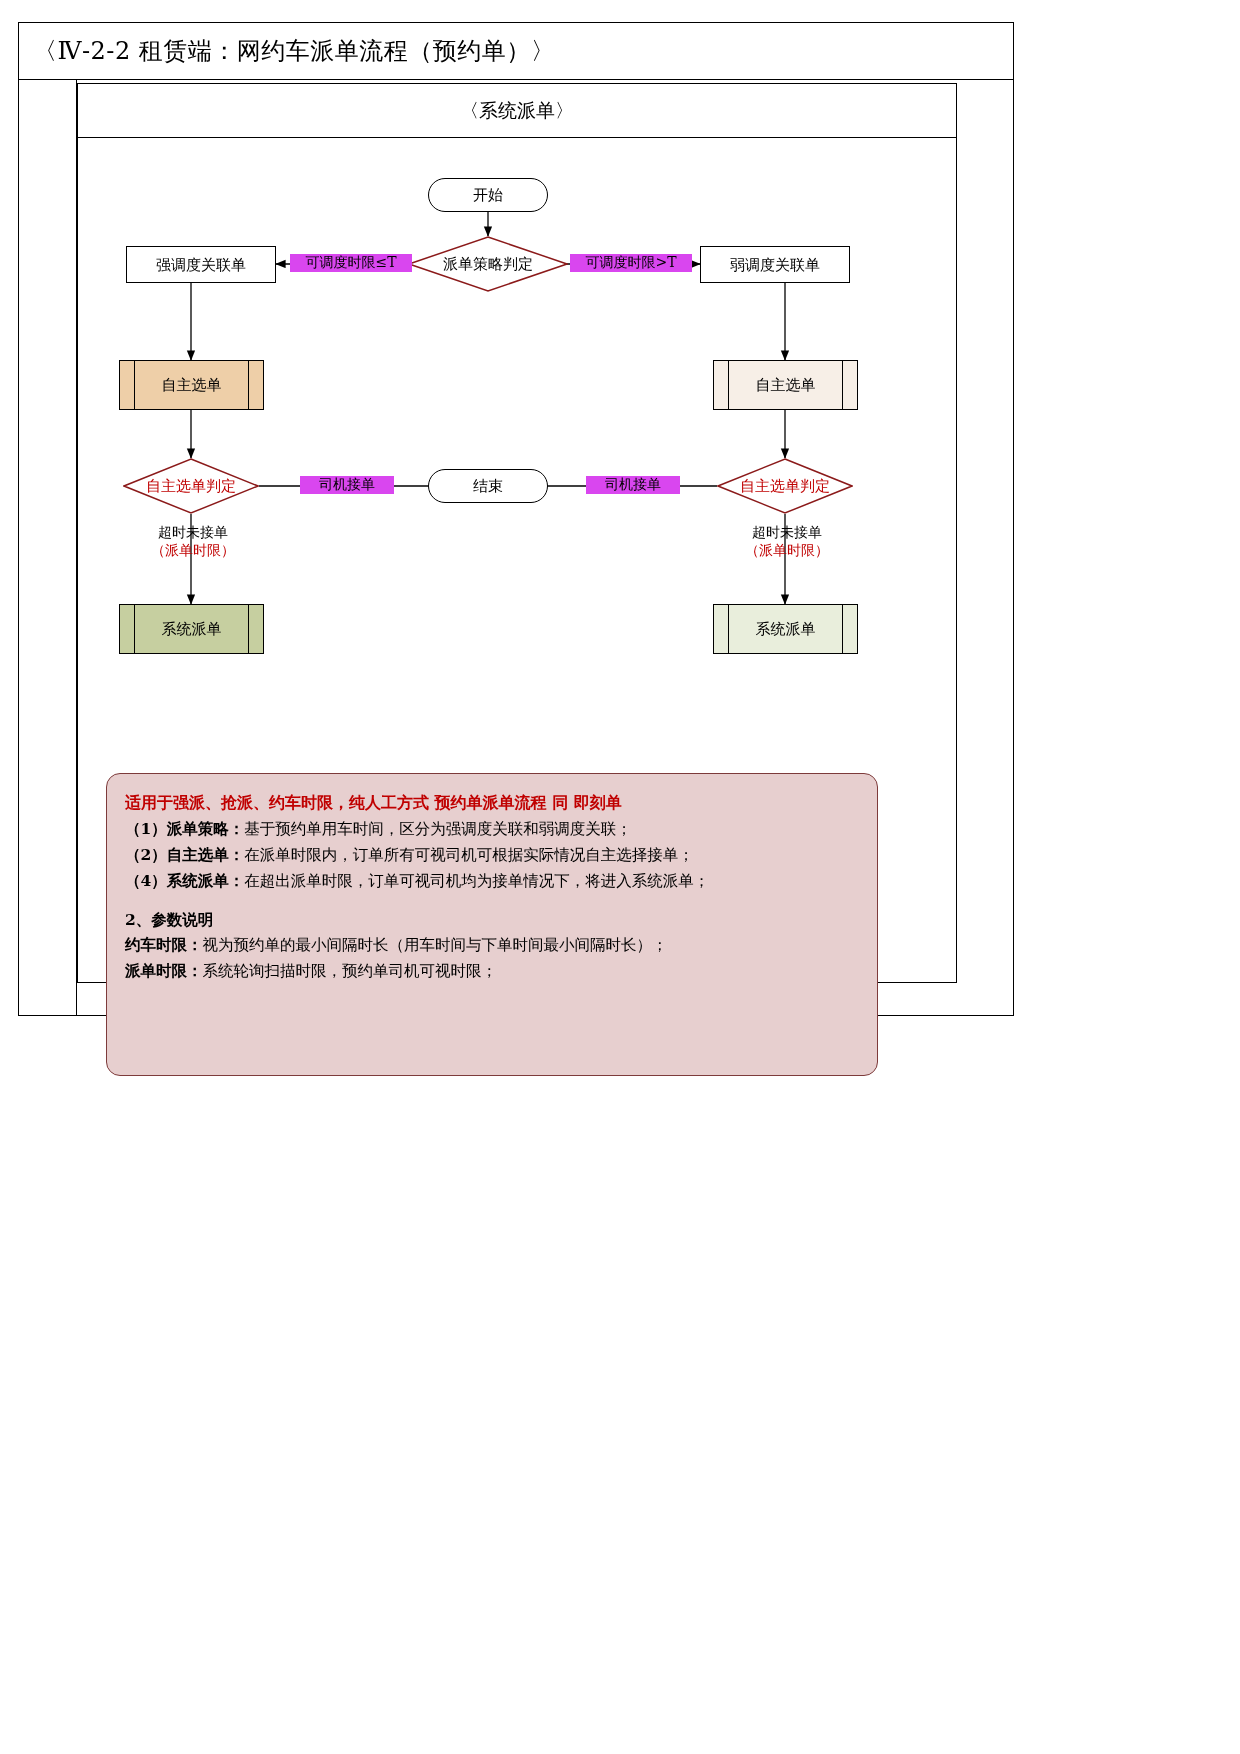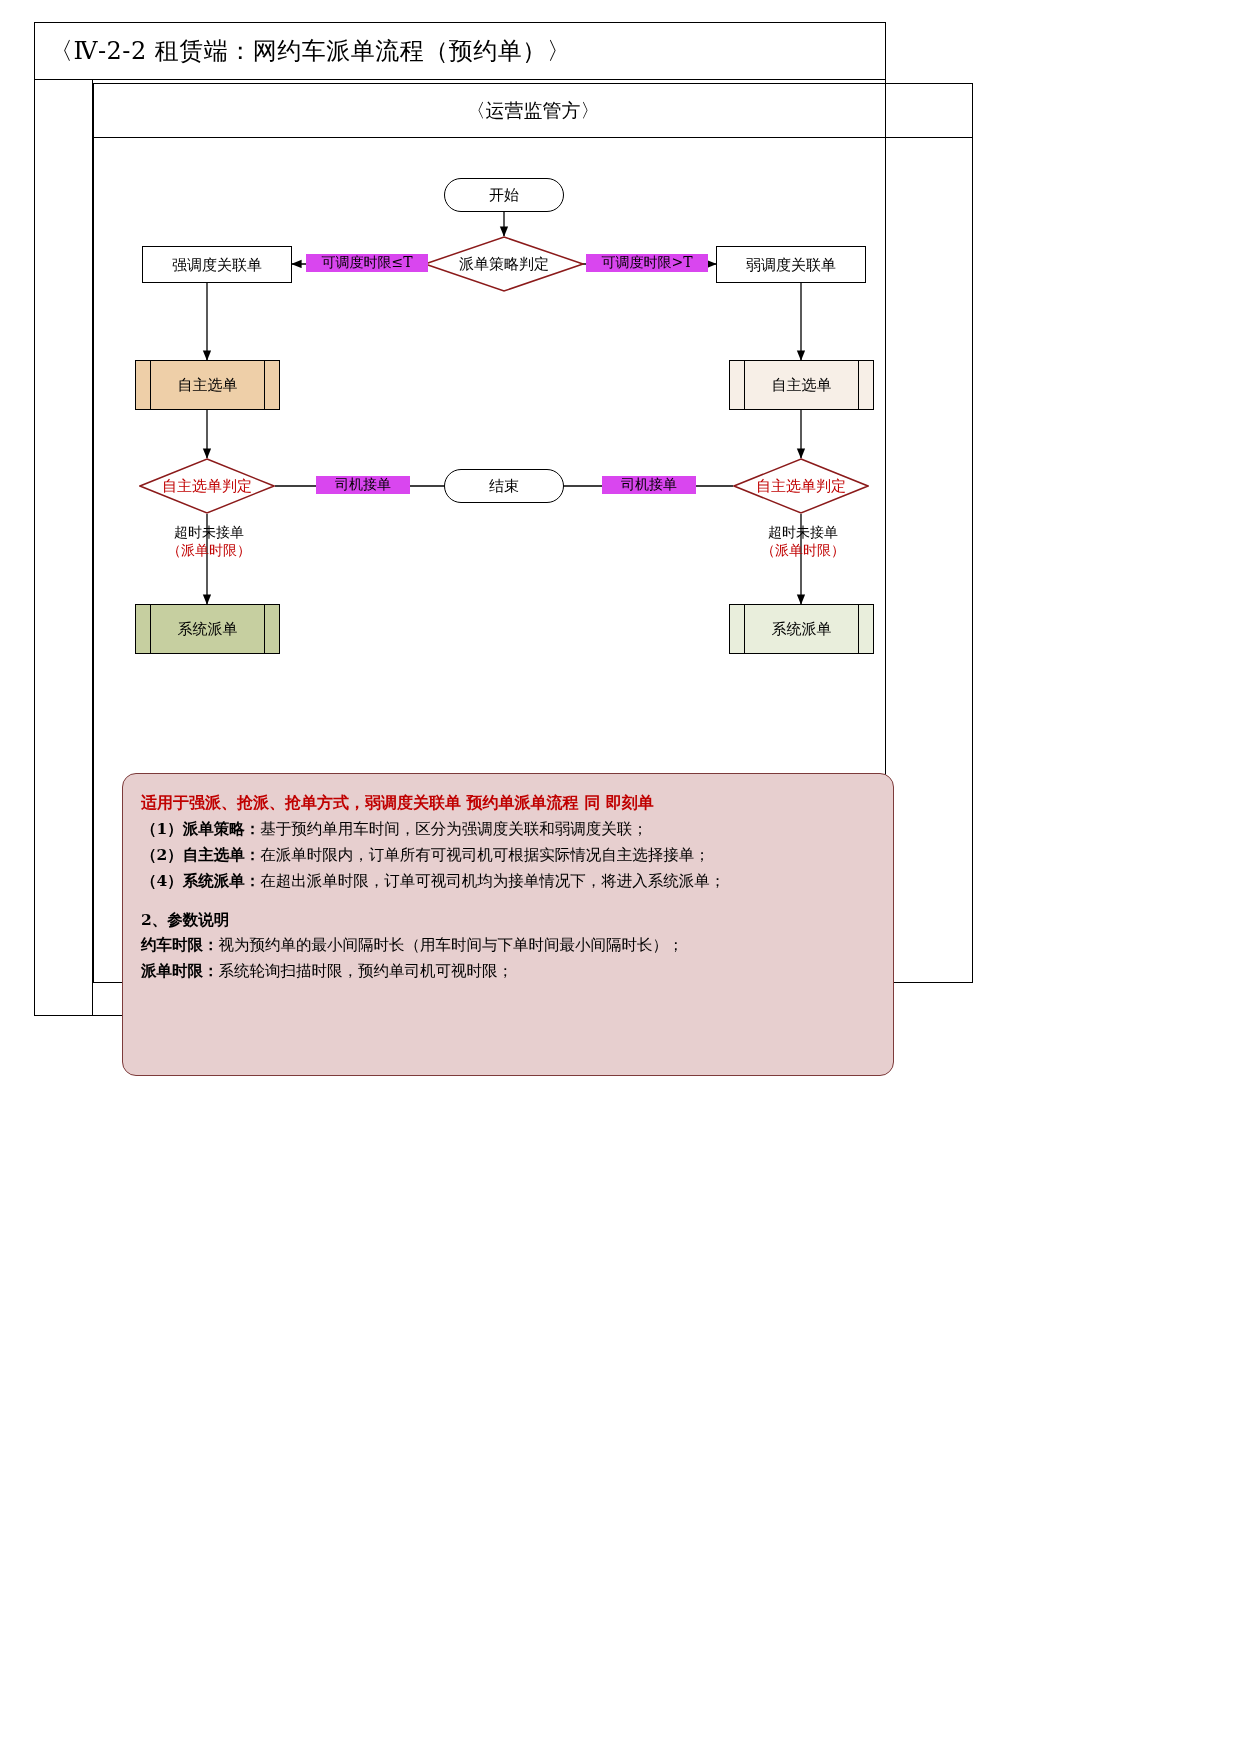--- a/index.html
+++ b/index.html
@@ -12,23 +12,23 @@
     height: 1754px;
     font-family: "DejaVu Serif", "Liberation Serif", serif;
     color: #000000;
     position: relative;
     overflow: hidden;
   }
 
   
   #page-frame {
     position: absolute;
-    left: 34px;
+    left: 18px;
     top: 22px;
-    width: 852px;
+    width: 996px;
     height: 994px;
     border: 1.2px solid #000;
     box-sizing: border-box;
     text-decoration: underline;
   }
 
   #title-bar {
     position: absolute;
     left: 0;
     top: 0;
@@ -203,21 +203,21 @@
 
   <div id="title-bar">
     <div id="title-text">〈Ⅳ-2-2 租赁端：网约车派单流程（预约单）〉</div>
   </div>
 
   <div id="gutter-col"></div>
 
   <div id="lane">
 
     <div id="lane-header">
-      <div id="lane-header-text">〈运营监管方〉</div>
+      <div id="lane-header-text">〈系统派单〉</div>
     </div>
 
     <div id="lane-body">
 
       <svg id="wires" viewBox="0 0 880 844" width="880" height="844">
         <defs>
           <marker id="ah" markerWidth="9" markerHeight="9" refX="7.4" refY="3.2" orient="auto" markerUnits="strokeWidth">
             <path d="M0,0 L8,3.2 L0,6.4 z" fill="#000"></path>
           </marker>
         </defs>
@@ -314,21 +314,21 @@
         <div class="predef-label">系统派单</div>
       </div>
 
       <div class="predef" style="left:635px; top:466px; width:145px; height:50px; background:#e9eedc;">
         <div class="bar-l"></div>
         <div class="bar-r"></div>
         <div class="predef-label">系统派单</div>
       </div>
 
       <div id="notes">
-        <p class="hl">适用于强派、抢派、抢单方式，弱调度关联单 预约单派单流程 同 即刻单</p>
+        <p class="hl">适用于强派、抢派、约车时限，纯人工方式 预约单派单流程 同 即刻单</p>
         <p>
           <span class="h">（1）派单策略：</span><span>基于预约单用车时间，区分为强调度关联和弱调度关联；</span>
         </p>
         <p>
           <span class="h">（2）自主选单：</span><span>在派单时限内，订单所有可视司机可根据实际情况自主选择接单；</span>
         </p>
         <p>
           <span class="h">（4）系统派单：</span><span>在超出派单时限，订单可视司机均为接单情况下，将进入系统派单；</span>
         </p>
         <div class="gap"></div>

